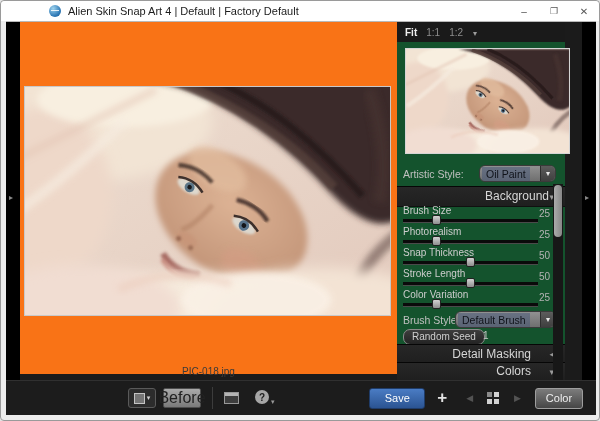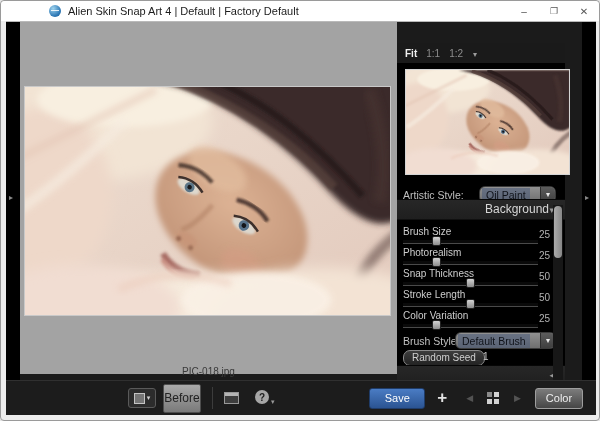--- a/index.html
+++ b/index.html
@@ -19,27 +19,27 @@
     color:#555;font-size:10px;cursor:default;}
   .win-btn.max{font-size:9px;}
   
   .content{position:absolute;left:5px;top:20px;width:590px;height:393px;background:#1b1b1b;
     border-top:1px solid #b9b9b9;box-sizing:border-box;}
   .strip{position:absolute;top:0;width:14px;height:358px;background:#000;}
   .strip .strip-arrow{position:absolute;left:3px;top:172px;color:#8a8a8a;font-size:8px;line-height:8px;}
   .strip-left{left:0;}
   .strip-right{left:576px;width:14px;}
   
-  .canvas{position:absolute;left:14px;top:0;width:377px;height:352px;background:#a3a3a3;}
+  .canvas{position:absolute;left:14px;top:0;width:377px;height:352px;background:#f97316;}
   .main-image{position:absolute;left:4px;top:64px;width:367px;height:230px;
     border:1px solid #c9c9c9;box-sizing:border-box;background:#e9d7c9;}
   .main-image svg{display:block;}
   .filename{position:absolute;left:0;right:0;top:344px;text-align:center;font-size:10px;color:#3a3a3a;}
   
-  .panel{position:absolute;left:391px;top:0;width:168px;height:358px;background:#000000;color:#c7c7c7;margin-top:21px;}
+  .panel{position:absolute;left:391px;top:0;width:168px;height:358px;background:#14532d;color:#c7c7c7;}
   .zoom-row{position:absolute;left:0;top:0;right:0;height:20px;display:flex;align-items:center;
     padding:0 8px;box-sizing:border-box;background:#1a1a1a;}
   .zoom-item{font-size:10px;color:#8d8d8d;margin-right:9px;}
   .zoom-item.active{color:#efefef;font-weight:bold;}
   .zoom-caret{color:#9c9c9c;font-size:8px;margin-left:1px;margin-top:3px;}
   .section-title{font-size:12px;color:#d6d6d6;}
   .hdr-arrow{position:absolute;right:11px;top:50%;transform:translateY(-50%);color:#9a9a9a;font-size:9px;}
   .nav-title-wrap{margin-left:auto;position:relative;padding-right:22px;}
   .nav-thumb{position:absolute;left:8px;top:26px;width:165px;height:106px;border:1px solid #d5d5d5;
     box-sizing:border-box;background:#e9d7c9;}
@@ -47,21 +47,21 @@
   .style-label{position:absolute;left:6px;top:4px;font-size:10.5px;color:#c0c0c0;}
   .dropdown{position:absolute;top:1px;height:17px;background:linear-gradient(#919191,#6f6f6f);
     border:1px solid #3a3a3a;border-radius:6px;box-sizing:border-box;display:flex;align-items:center;overflow:hidden;}
   .dd-artistic{left:82px;right:9px;}
   .dd-value{font-size:10.5px;color:#10131a;background:rgba(73,90,120,0.55);padding:0 4px;line-height:14px;
     margin-left:2px;white-space:nowrap;}
   .dd-arrow-box{margin-left:auto;width:14px;align-self:stretch;background:linear-gradient(#5c5c5c,#3f3f3f);
     border-left:1px solid #2e2e2e;display:flex;align-items:center;justify-content:center;color:#e8e8e8;font-size:8px;}
   .hdr{position:absolute;left:0;right:0;background:linear-gradient(#272727,#1f1f1f);
     border-top:1px solid #060606;border-bottom:1px solid #101010;text-align:right;}
-  .hdr-background{top:156px;height:19px;line-height:19px;padding-right:16px;}
+  .hdr-background{top:164px;height:19px;line-height:19px;padding-right:16px;}
   .hdr-detail{top:322px;height:18px;line-height:18px;padding-right:34px;}
   .hdr-colors{top:340px;height:17px;line-height:17px;padding-right:34px;}
   .sliders{position:absolute;left:0;top:183px;right:0;}
   .slider-row{position:relative;height:21px;}
   .slider-label{position:absolute;left:6px;top:0;font-size:10px;color:#cdcdcd;}
   .slider-value{position:absolute;right:15px;top:3px;font-size:10px;color:#b3b3b3;}
   .slider-track{position:absolute;left:6px;top:14px;width:135px;height:3px;background:#0a0a0a;
     border-bottom:1px solid #4a4a4a;}
   .slider-handle{position:absolute;top:-4px;width:9px;height:10px;border-radius:2px;
     background:linear-gradient(#d2d2d2,#8e8e8e);border:1px solid #222;box-sizing:border-box;}
@@ -76,22 +76,22 @@
   .scrollbar{position:absolute;right:2px;top:162px;width:10px;height:196px;background:#171717;}
   .scroll-thumb{position:absolute;left:1px;top:1px;width:8px;height:52px;border-radius:4px;
     background:linear-gradient(90deg,#ababab,#878787);}
   
   .toolbar{position:absolute;left:0;top:358px;width:590px;height:35px;background:#1c1c1c;
     border-top:1px solid #303030;display:flex;align-items:center;box-sizing:border-box;}
   .viewmode-btn{margin-left:122px;width:28px;height:20px;background:#2c2c2c;border:1px solid #5a5a5a;
     border-radius:3px;display:flex;align-items:center;justify-content:center;gap:2px;box-sizing:border-box;}
   .viewmode-square{width:11px;height:11px;background:#757575;border:1px solid #c4c4c4;box-sizing:border-box;}
   .viewmode-caret{color:#d0d0d0;font-size:7px;}
-  .btn-before{margin-left:7px;width:38px;height:29px;border:1px solid #4d4d4d;border-radius:2px;
-    background:linear-gradient(#aaaaaa,#7a7a7a);color:#222;font-size:12px;
+  .btn-before{margin-left:7px;width:38px;height:20px;border:1px solid #4d4d4d;border-radius:2px;
+    background:linear-gradient(#aaaaaa,#7a7a7a);color:#222;font-size:16px;
     display:flex;align-items:center;justify-content:center;box-sizing:border-box;}
   .tb-sep{margin-left:11px;width:1px;height:22px;background:#3c3c3c;}
   .panel-toggle-icon{margin-left:11px;width:15px;height:12px;border:1px solid #989898;background:#3d3d3d;
     box-sizing:border-box;position:relative;}
   .panel-toggle-icon:before{content:"";position:absolute;left:0;top:0;right:0;height:3px;background:#b4b4b4;}
   .help-wrap{margin-left:16px;display:flex;align-items:flex-start;}
   .help-circle{width:14px;height:14px;border-radius:50%;background:#a6a6a6;color:#1d1d1d;font-weight:bold;
     font-size:10px;display:flex;align-items:center;justify-content:center;}
   .help-caret{color:#9a9a9a;font-size:7px;margin-top:8px;margin-left:2px;}
   .tb-spacer{flex:1;}
@@ -275,20 +275,21 @@
           <span class="dd-arrow-box">▾</span>
         </div>
       </div>
 
       <div class="seed-row">
         <span class="seed-btn">Random Seed</span>
         <span class="seed-value">1</span>
       </div>
 
       <div class="hdr hdr-detail section-title">
+        <span>Detail Masking</span>
         <span class="hdr-arrow">◂</span>
       </div>
       <div class="hdr hdr-colors section-title">
         <span>Colors</span>
         <span class="hdr-arrow">▾</span>
       </div>
 
       <div class="scrollbar">
         <div class="scroll-thumb"></div>
       </div>

